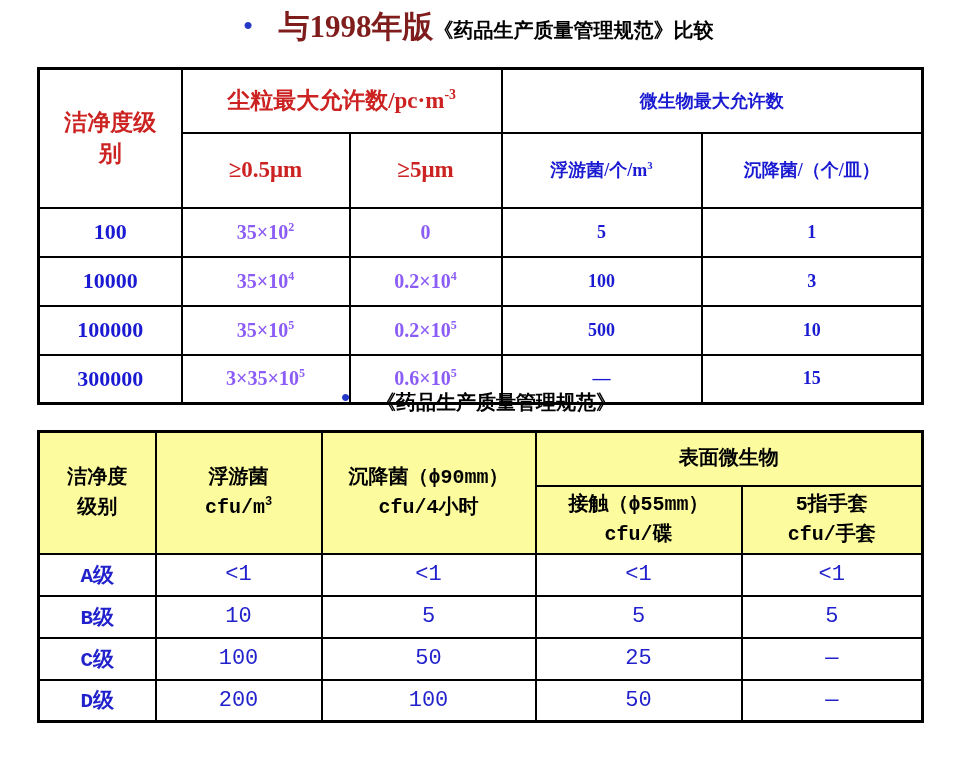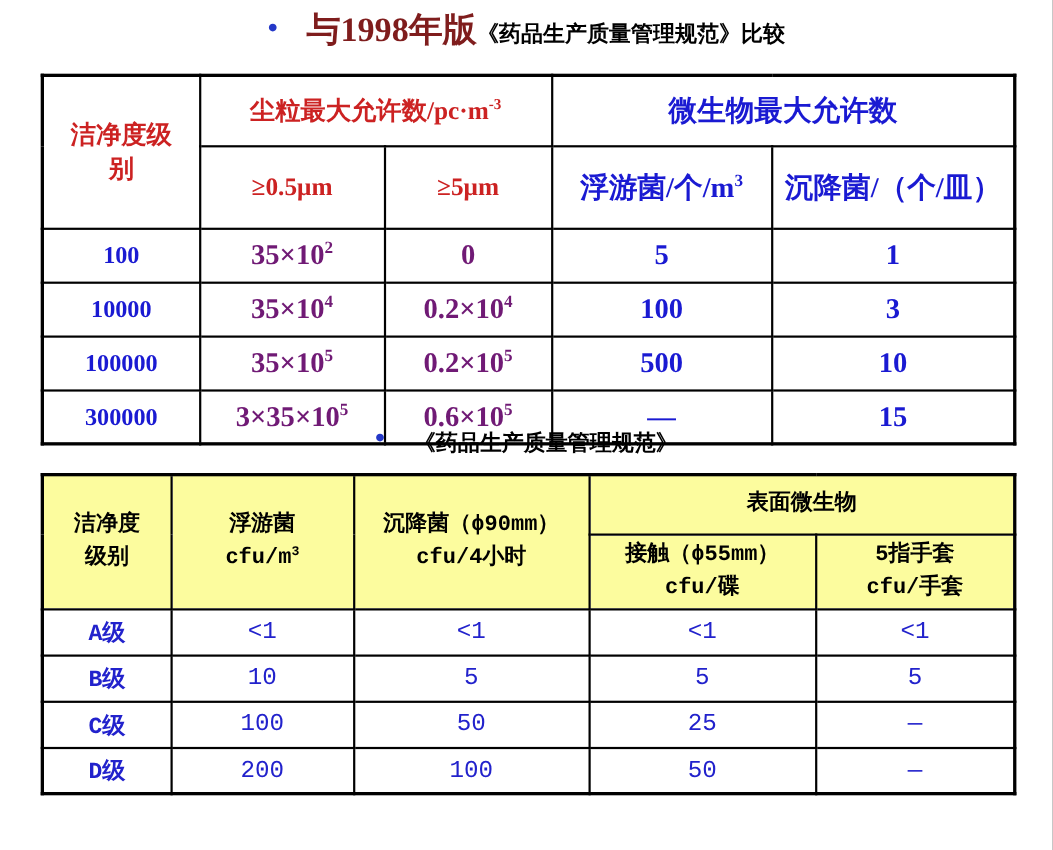--- a/index.html
+++ b/index.html
@@ -37,22 +37,22 @@
     padding:0 2px;overflow:hidden;
   }
 
   
   #table1{top:67px;width:885px;}
   #table1 td{font-weight:bold;}
   #table1 tr.h1{height:64px;}
   #table1 tr.h2{height:75px;}
   #table1 tr.dr{height:49px;}
   #table1 .red{color:#CC2222;font-size:23px;}
-  #table1 .blue{color:#1A1AD2;font-size:26px;}
-  #table1 .blk{color:#701a75;font-size:26px;}
+  #table1 .blue{color:#1A1AD2;font-size:18px;}
+  #table1 .blk{color:#8b5cf6;font-size:20px;}
   #table1 td.cls{color:#1A1AD2;font-size:22px;}
   #table1 td.wrap{line-height:1.35;}
 
   
   #table2{top:430px;width:885px;font-family:"Liberation Mono","DejaVu Sans Mono",monospace;}
   #table2 tr.h1{height:54px;}
   #table2 tr.h2{height:68px;}
   #table2 tr.dr{height:42px;}
   #table2 td.hdr{
     background:#FCFC9E;color:#000;

